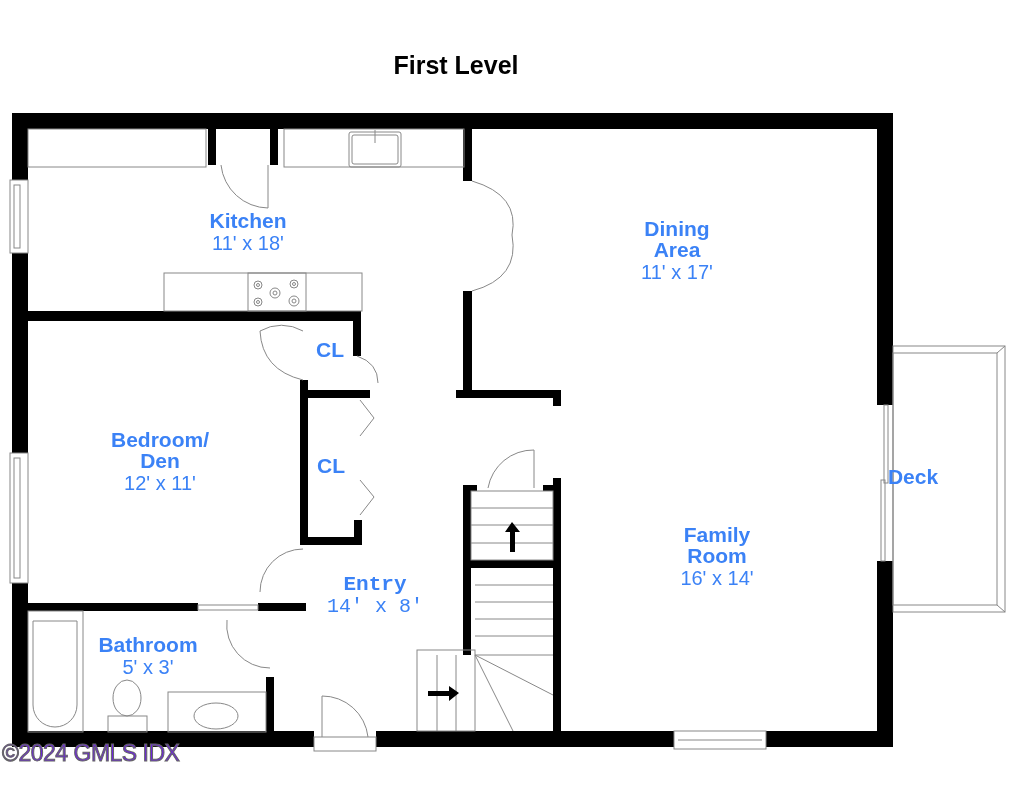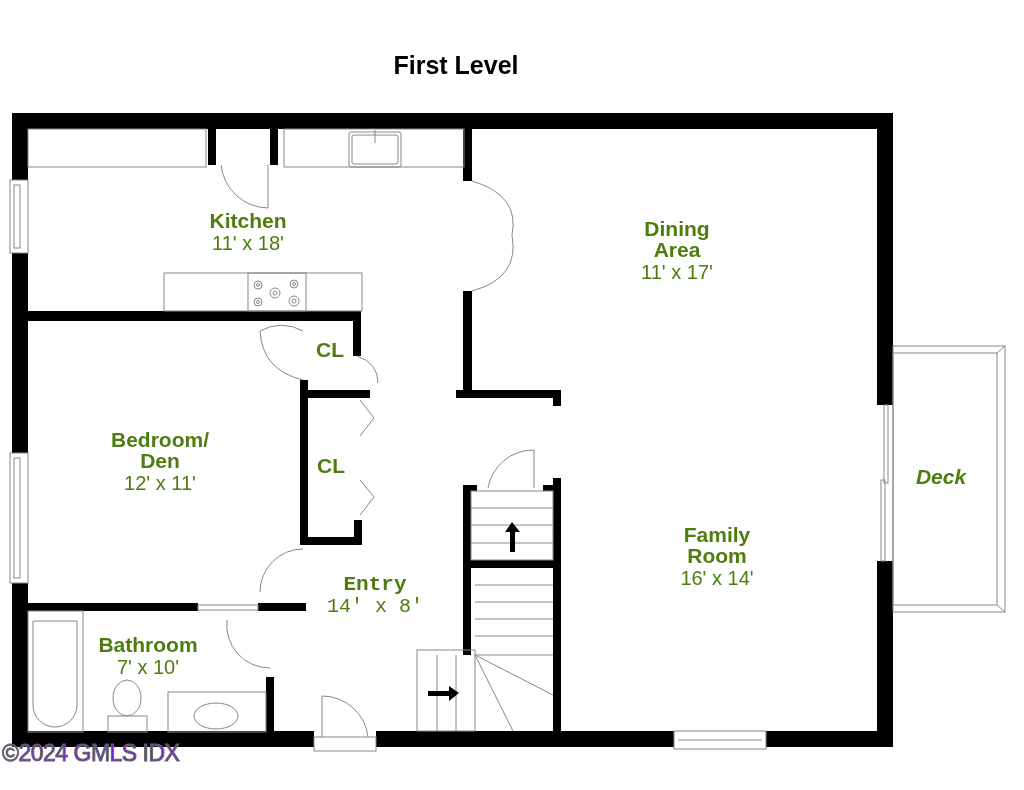--- a/index.html
+++ b/index.html
@@ -1,19 +1,19 @@
 <!DOCTYPE html>
 <html><head>
 <meta charset="utf-8">
 <style>
   html, body { margin:0; padding:0; background:#ffffff; }
   body { width:1024px; height:790px; position:relative; overflow:hidden; font-family:"Liberation Sans", sans-serif; }
   #plan { position:absolute; left:0; top:0; }
   .title { position:absolute; left:0; width:912px; top:51px; text-align:center; font-weight:bold; font-size:25px; color:#000; }
-  .room { position:absolute; text-align:center; color:#4d7c0f; line-height:1.0; }
+  .room { position:absolute; text-align:center; color:#3b82f6; line-height:1.0; }
   .room .name { font-weight:bold; font-size:21px; display:block; }
   .room .dim { font-size:20px; display:block; margin-top:2px; }
   .watermark { position:absolute; left:2px; top:740px; font-size:23px; color:#6d28d9; -webkit-text-stroke:1px #666; letter-spacing:-0.5px; }
 </style>
 </head>
 <body>
 
 <svg id="plan" width="1024" height="790" viewBox="0 0 1024 790">
   <g fill="#000">
 
@@ -181,26 +181,26 @@
   <span class="name">CL</span>
 </div>
 
 <div class="room" style="left:315px; top:574px; width:120px;font-family:Liberation Mono, monospace;">
   <span class="name">Entry</span>
   <span class="dim">14' x 8'</span>
 </div>
 
 <div class="room" style="left:83px; top:634px; width:130px;text-align:center;">
   <span class="name">Bathroom</span>
-  <span class="dim">7' x 10'</span>
+  <span class="dim">5' x 3'</span>
 </div>
 
 <div class="room" style="left:657px; top:524px; width:120px;">
   <span class="name">Family</span>
   <span class="name">Room</span>
   <span class="dim">16' x 14'</span>
 </div>
 
-<div class="room" style="left:900px; top:466px; width:82px;font-style:italic;">
+<div class="room" style="left:872px; top:466px; width:82px;">
   <span class="name">Deck</span>
 </div>
 
 <div class="watermark">©2024 GMLS IDX</div>
 
 </body></html>

